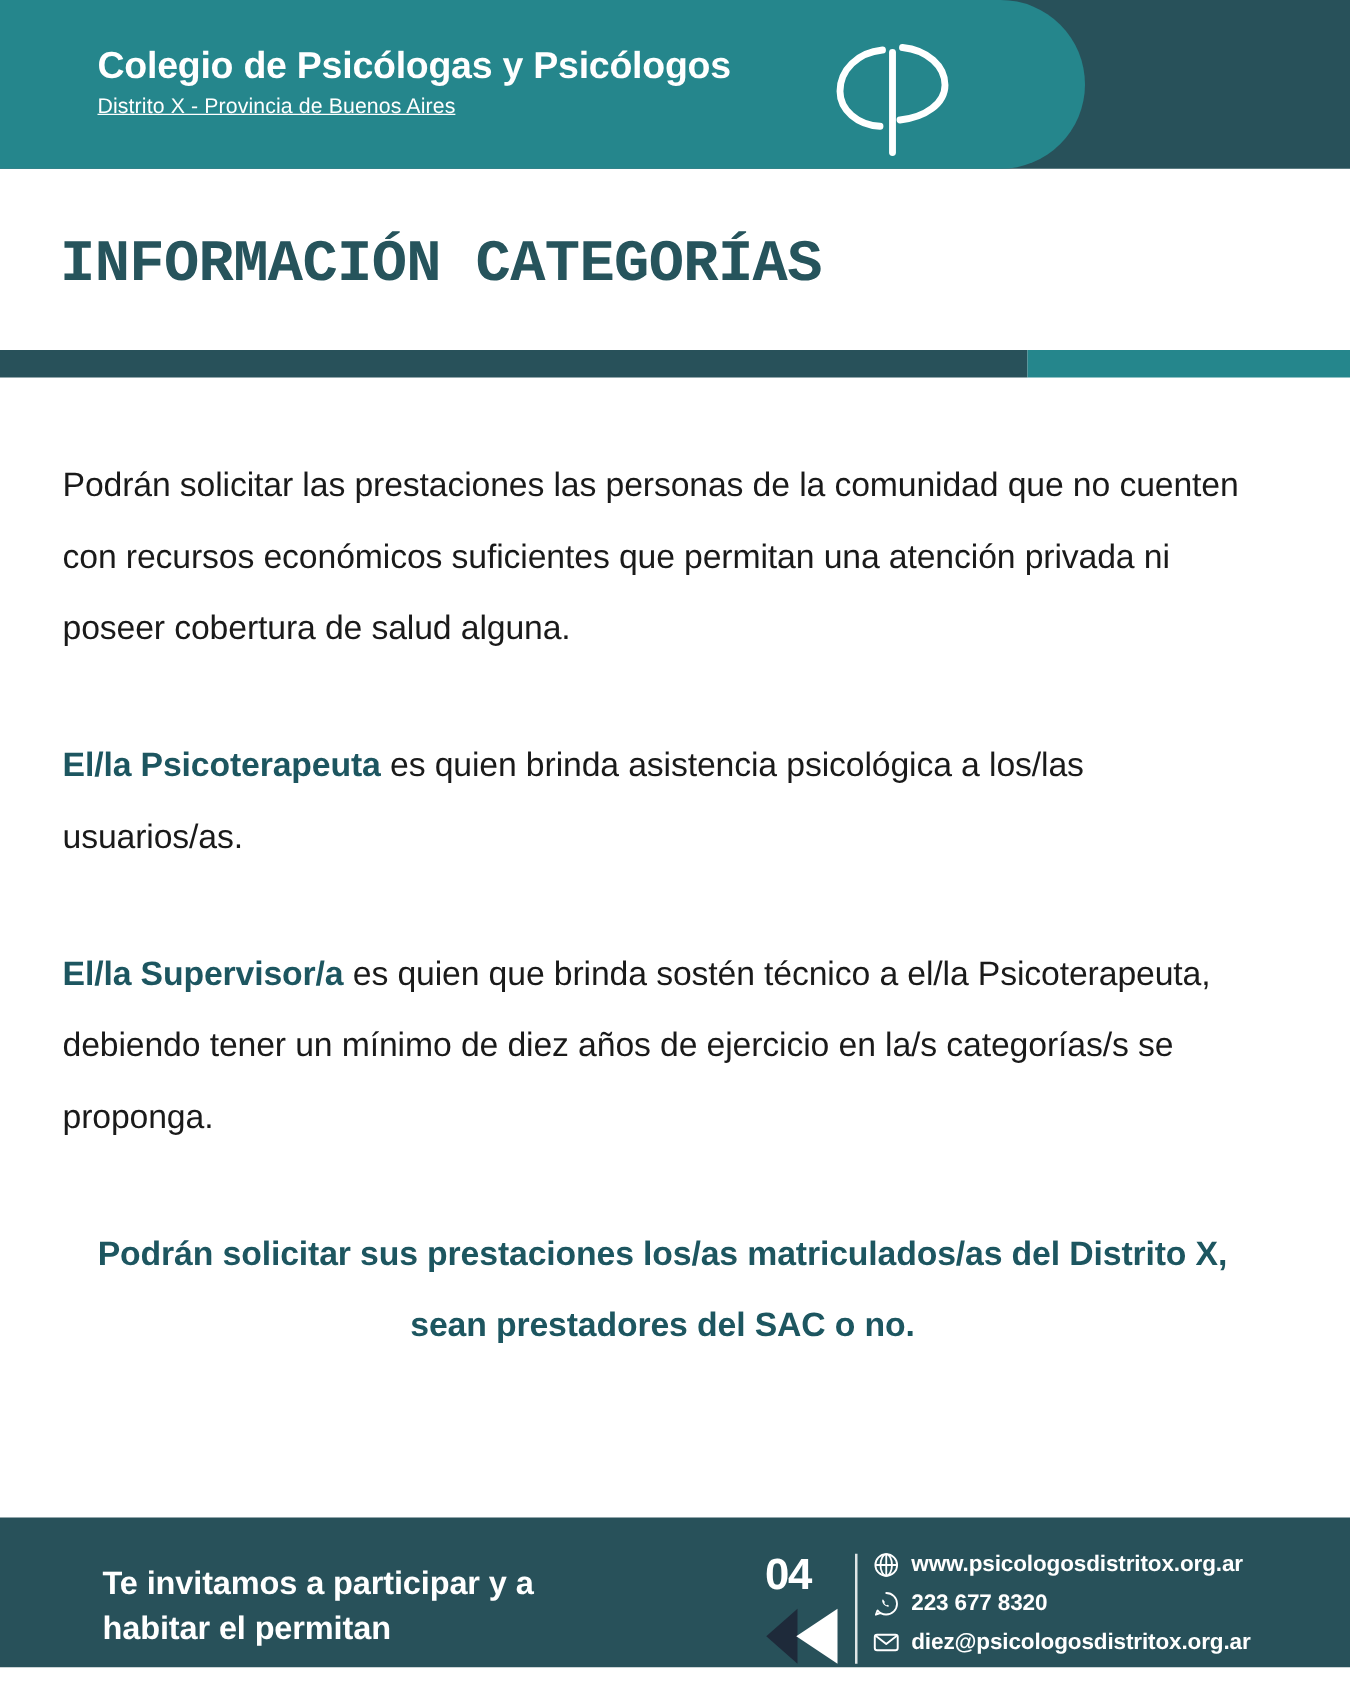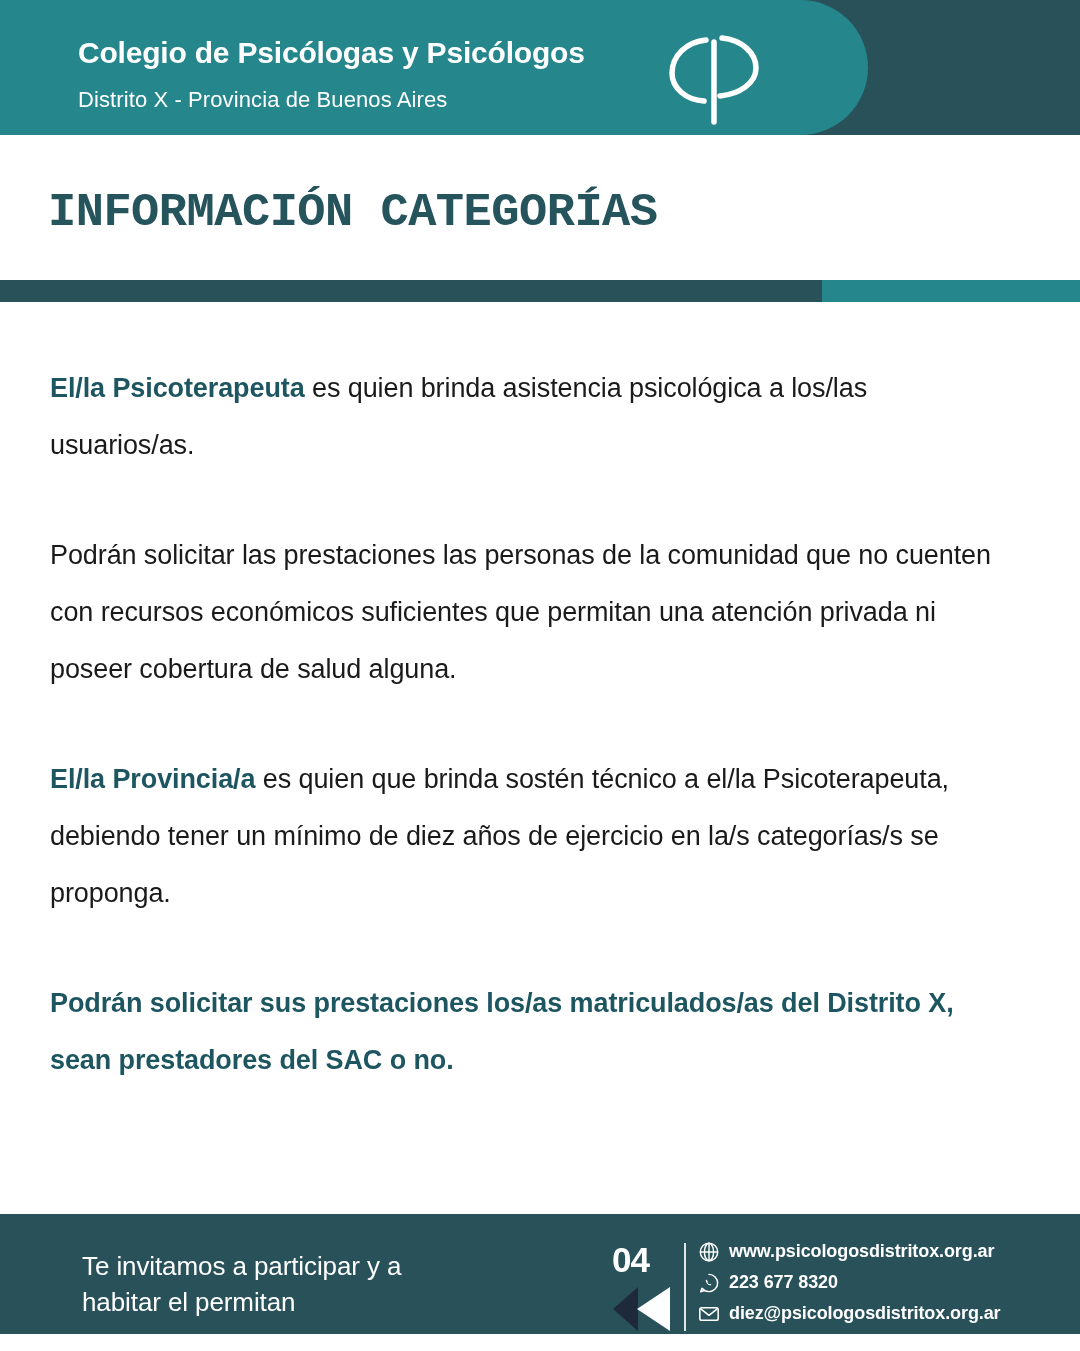--- a/index.html
+++ b/index.html
@@ -47,25 +47,26 @@
   .org-name {
     color: #ffffff;
     font-size: 30px;
     font-weight: bold;
     letter-spacing: -0.2px;
     line-height: 1.15;
     white-space: nowrap;
   }
   .org-sub {
     color: #ffffff;
-    font-size: 22px;
+    font-size: 17px;
     font-weight: normal;
-    margin-top: 16px;
+    margin-top: 4px;
     letter-spacing: 0.1px;
     white-space: nowrap;
+    text-decoration: underline;
   }
   .logo-mark {
     position: absolute;
     left: 660px;
     top: 18px;
     width: 110px;
     height: 110px;
     z-index: 4;
   }
 
@@ -109,21 +110,21 @@
     top: 360px;
     width: 960px;
   }
   .para {
     font-size: 27px;
     line-height: 57px;
     color: #1a1a1a;
     margin: 0 0 53px 0;
     letter-spacing: -0.1px;
   }
-  .para:last-child { margin-bottom: 0; }
+  .para:last-child { margin-bottom: 0; text-align: center; }
   .para b {
     color: #1d5660;
     font-weight: bold;
   }
   .para.accent {
     color: #1d5660;
     font-weight: bold;
   }
 
   
@@ -134,21 +135,21 @@
     width: 1080px;
     height: 137px;
     background: #28515a;
   }
   .footer-slogan {
     position: absolute;
     left: 82px;
     top: 1248px;
     color: #ffffff;
     font-size: 26px;
-    font-weight: normal;
+    font-weight: bold;
     line-height: 36px;
     letter-spacing: -0.1px;
   }
   .footer-page-block {
     position: absolute;
     left: 612px;
     top: 1238px;
     width: 68px;
     height: 100px;
   }
@@ -224,25 +225,25 @@
 
   <div class="page-title">INFORMACIÓN CATEGORÍAS</div>
 
   <div class="divider">
     <div class="divider-dark"></div>
     <div class="divider-light"></div>
   </div>
 
   <div class="content">
 
+    <p class="para"><span>Podrán solicitar las prestaciones las personas de la comunidad que no cuenten con recursos económicos suficientes que permitan una atención privada ni poseer cobertura de salud alguna.</span></p>
+
     <p class="para"><b>El/la Psicoterapeuta</b><span> es quien brinda asistencia psicológica a los/las usuarios/as.</span></p>
 
-    <p class="para"><span>Podrán solicitar las prestaciones las personas de la comunidad que no cuenten con recursos económicos suficientes que permitan una atención privada ni poseer cobertura de salud alguna.</span></p>
-
-    <p class="para"><b>El/la Provincia/a</b><span> es quien que brinda sostén técnico a el/la Psicoterapeuta, debiendo tener un mínimo de diez años de ejercicio en la/s categorías/s se proponga.</span></p>
+    <p class="para"><b>El/la Supervisor/a</b><span> es quien que brinda sostén técnico a el/la Psicoterapeuta, debiendo tener un mínimo de diez años de ejercicio en la/s categorías/s se proponga.</span></p>
 
     <p class="para accent"><span>Podrán solicitar sus prestaciones los/as matriculados/as del Distrito X, sean prestadores del SAC o no.</span></p>
 
   </div>
 
   <div class="footer"></div>
 
   <div class="footer-slogan">
     <div>Te invitamos a participar y a</div>
     <div>habitar el permitan</div>

